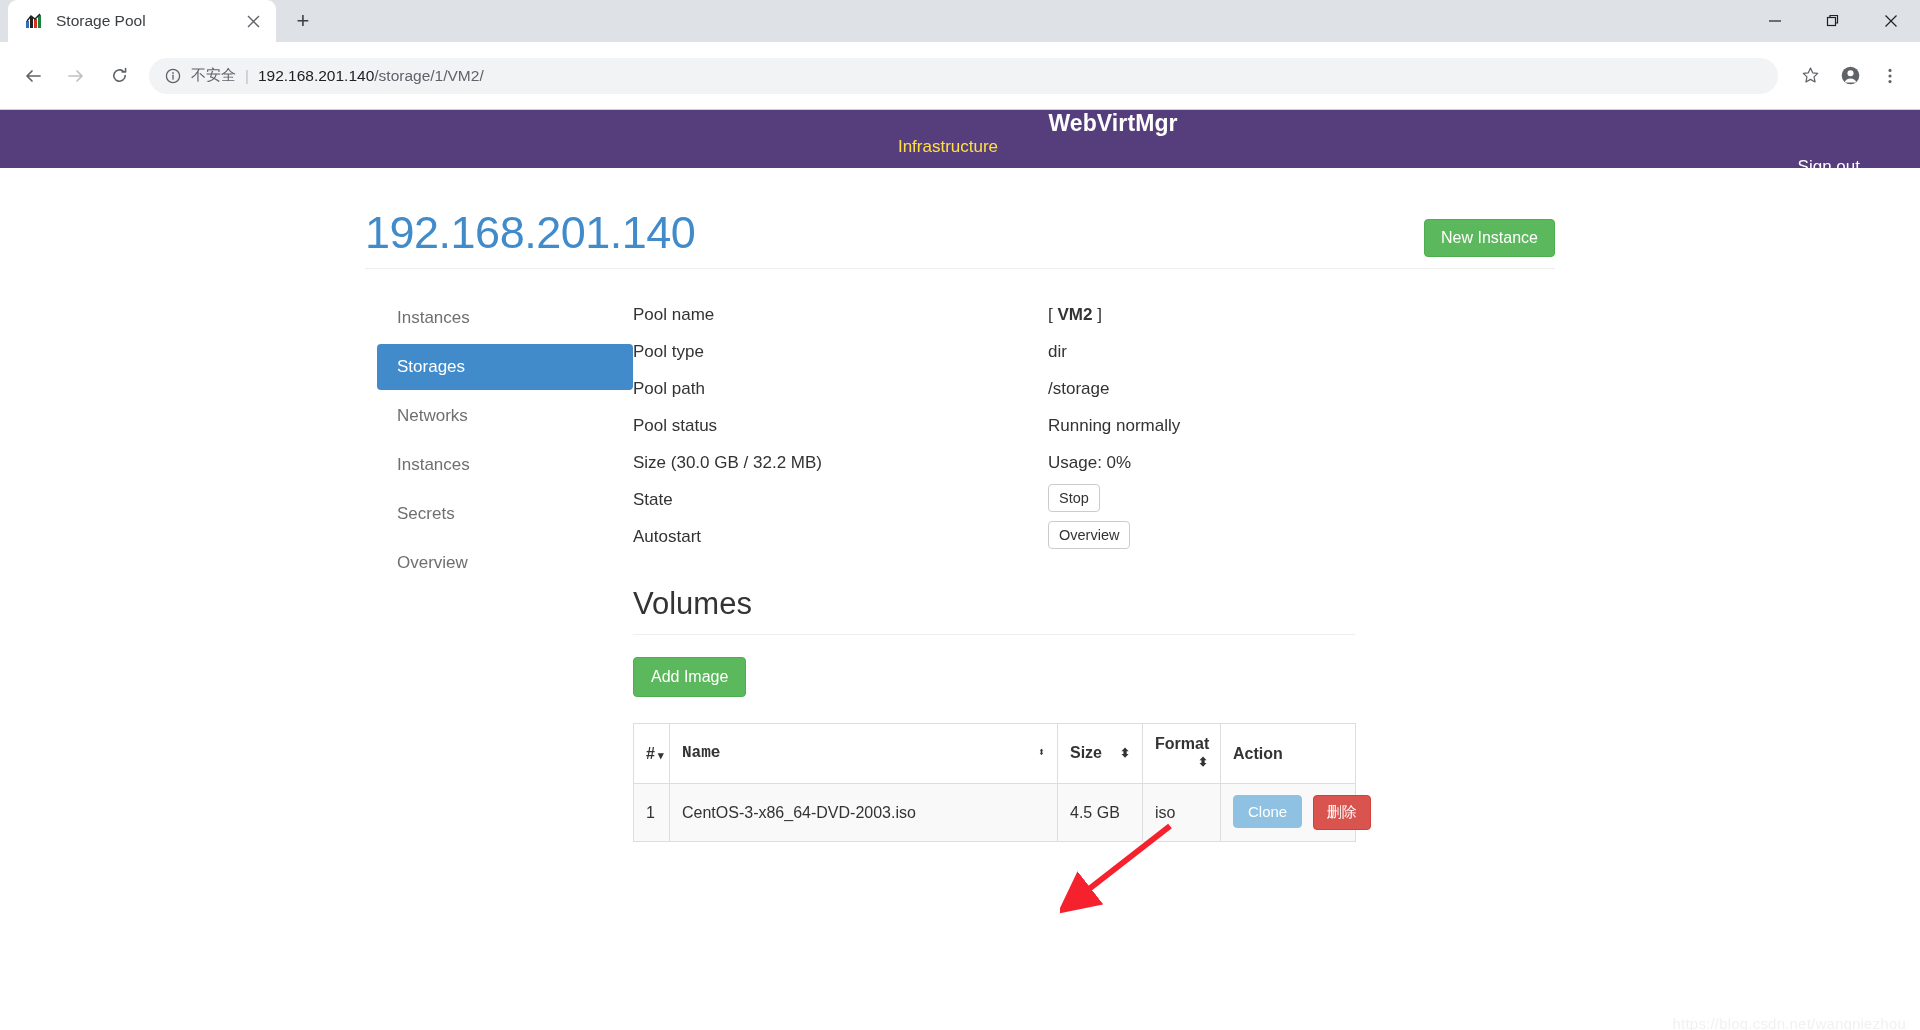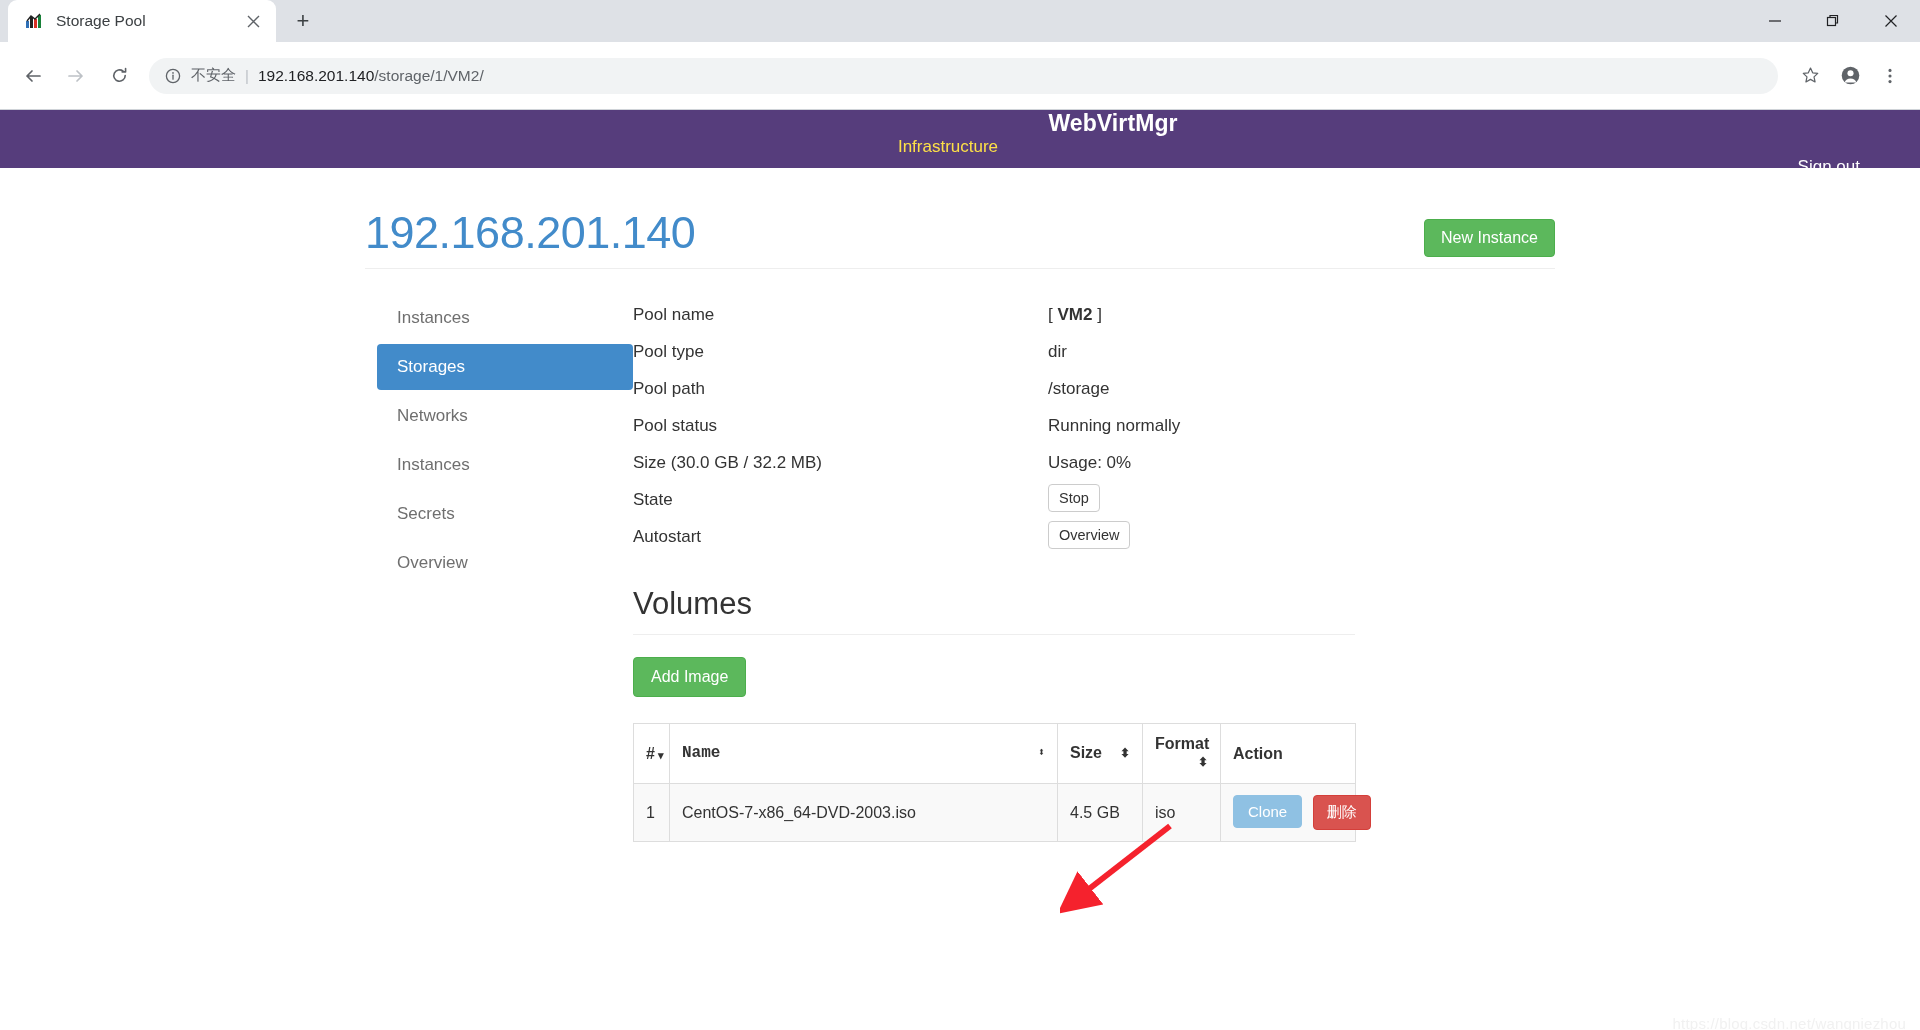--- a/index.html
+++ b/index.html
@@ -393,21 +393,21 @@
                 <th class="col-fmt">
                   <span>Format</span>
                   <span class="sorticon">⬍</span>
                 </th>
                 <th class="col-act">Action</th>
               </tr>
             </thead>
             <tbody>
               <tr>
                 <td>1</td>
-                <td>CentOS-7-x86_64-DVD-2003.iso</td>
+                <td>CentOS-3-x86_64-DVD-2003.iso</td>
                 <td>4.5 GB</td>
                 <td>iso</td>
                 <td class="actions">
                   <span class="btn btn-info">Clone</span>
                   <span class="btn btn-danger">删除</span>
                 </td>
               </tr>
             </tbody>
           </table>
 

